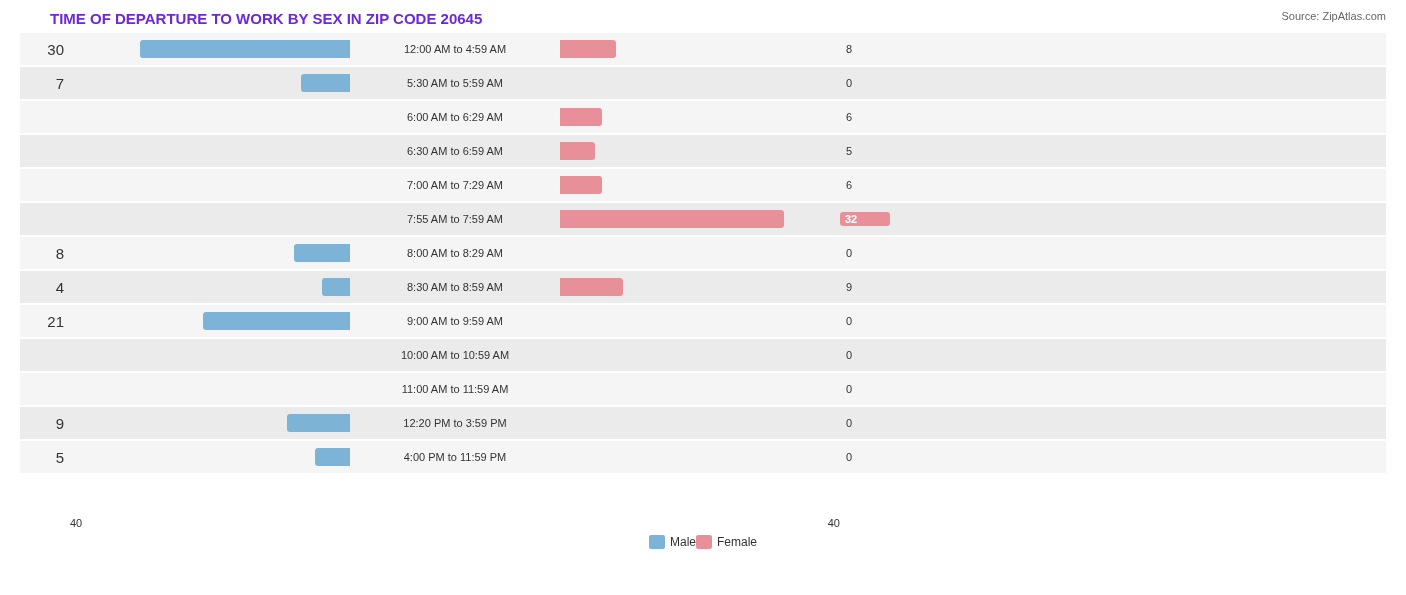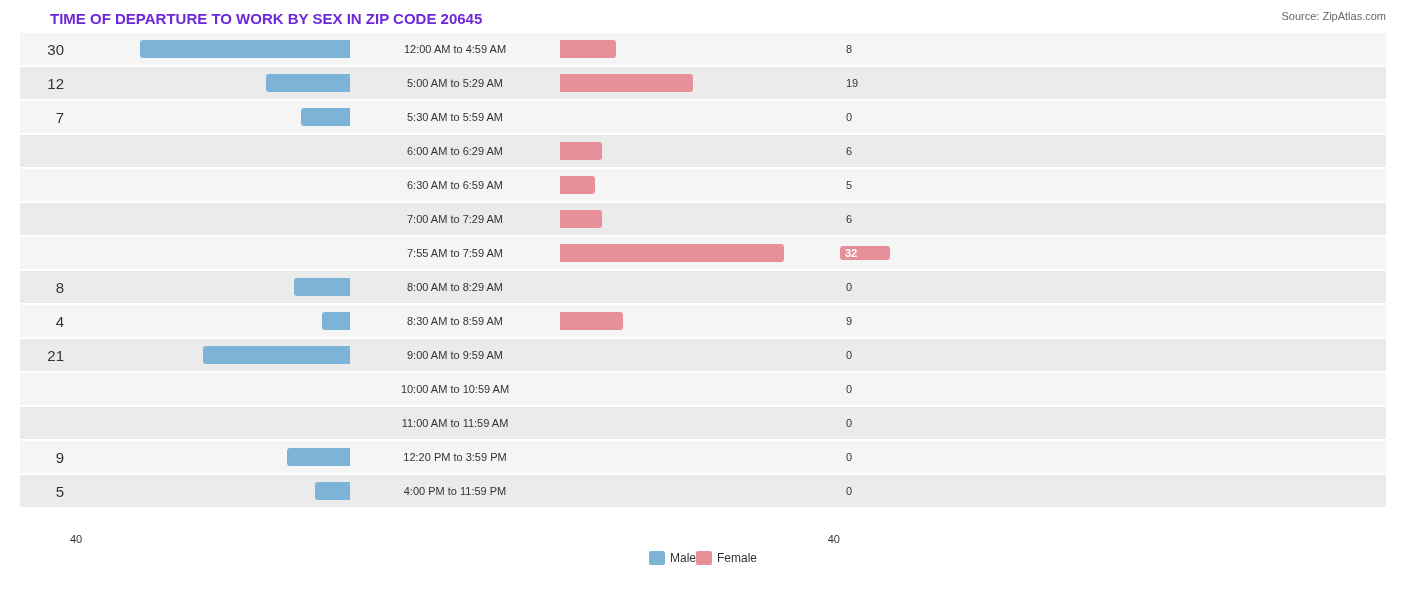--- a/index.html
+++ b/index.html
@@ -100,21 +100,21 @@
     .right-value.highlight {
       background: #e8909a;
       color: #fff;
       border-radius: 3px;
       padding: 1px 5px;
       font-weight: bold;
     }
     .axis-row {
       display: flex;
       align-items: flex-end;
-      margin-top: 20px;
+      margin-top: 4px;
     }
     .axis-spacer-left {
       width: 50px;
       flex-shrink: 0;
     }
     .axis-left {
       width: 280px;
       display: flex;
       justify-content: space-between;
       flex-shrink: 0;
@@ -175,31 +175,20 @@
       <div class="left-bar-area">
         <div class="left-bar" style="width:210px;"></div>
       </div>
       <div class="label-cell">12:00 AM to 4:59 AM</div>
       <div class="right-bar-area">
         <div class="right-bar" style="width:56px;"></div>
       </div>
       <div class="right-value">8</div>
     </div>
       <div class="bar-row">
-      <div class="left-value">12</div>
-      <div class="left-bar-area">
-        <div class="left-bar" style="width:84px;"></div>
-      </div>
-      <div class="label-cell">5:00 AM to 5:29 AM</div>
-      <div class="right-bar-area">
-        <div class="right-bar" style="width:133px;"></div>
-      </div>
-      <div class="right-value">19</div>
-    </div>
-      <div class="bar-row">
       <div class="left-value">7</div>
       <div class="left-bar-area">
         <div class="left-bar" style="width:49px;"></div>
       </div>
       <div class="label-cell">5:30 AM to 5:59 AM</div>
       <div class="right-bar-area">
         <div class="right-bar" style="width:0px;"></div>
       </div>
       <div class="right-value">0</div>
     </div>

